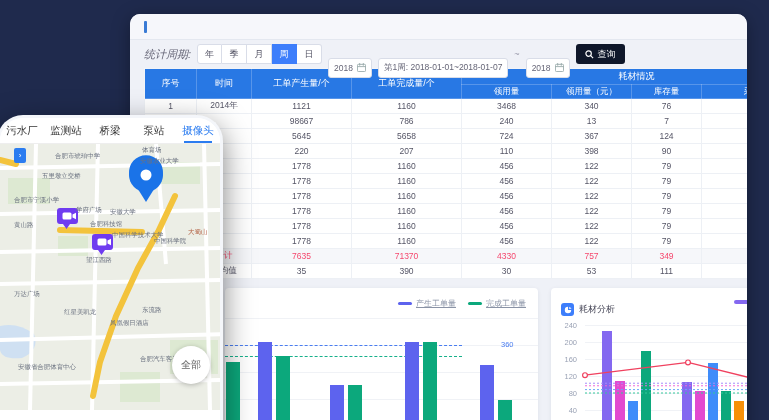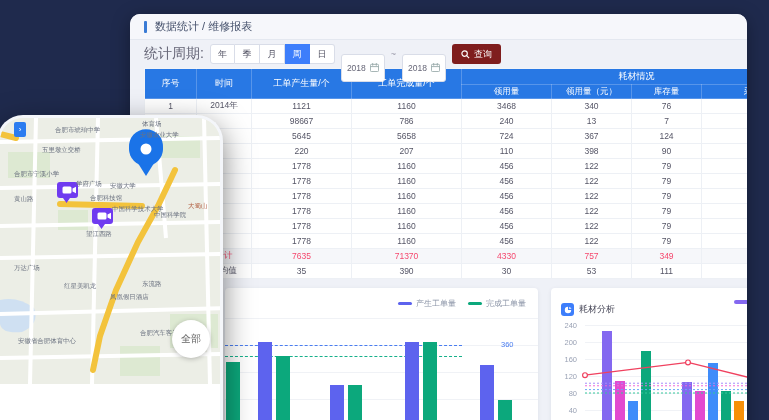--- a/index.html
+++ b/index.html
@@ -7,50 +7,50 @@
   body { background:#1f2a4d; position:relative; font-family:"Liberation Sans","DejaVu Sans",sans-serif; }
 
   
   .dashboard { position:absolute; left:130px; top:14px; width:617px; height:520px;
     background:#eff1f7; border-radius:10px 10px 0 0; overflow:hidden; box-shadow:0 4px 18px rgba(0,0,0,.35); }
   .crumbbar { height:26px; background:#f6f7fb; border-bottom:1px solid #e4e8f0; display:flex; align-items:center; padding:0 14px; }
   .crumb-accent { width:3px; height:12px; background:#3a7bd5; margin-right:8px; border-radius:1px; }
   .crumbbar span { font-size:11px; color:#44506b; }
 
   .filters { height:28px; display:flex; align-items:center; gap:6px; padding:0 14px; }
-  .f-label { font-size:14px; color:#667; white-space:nowrap; }
+  .f-label { font-size:11px; color:#667; white-space:nowrap;font-style:italic; }
   .seg { display:flex; }
   .seg button { width:25px; height:20px; background:#fff; border:1px solid #d9dde8; border-left:none;
     font-size:9px; color:#556; cursor:pointer; font-family:inherit; }
   .seg button:first-child { border-left:1px solid #d9dde8; border-radius:3px 0 0 3px; }
   .seg button:last-child { border-radius:0 3px 3px 0; }
   .seg button.active { background:#3d7efb; border-color:#3d7efb; color:#fff; }
-  .f-box { height:28px; background:#fff; border:1px solid #d9dde8; border-radius:3px;
+  .f-box { height:20px; background:#fff; border:1px solid #d9dde8; border-radius:3px;
     display:flex; align-items:center; gap:4px; padding:0 5px; font-size:8.5px; color:#667; white-space:nowrap;margin-top:27px; }
   .f-sep { font-size:9px; color:#99a; }
   .btn { height:20px; border:none; border-radius:3px; color:#fff; font-size:9px; display:flex;
     align-items:center; gap:4px; padding:0 9px; cursor:pointer; font-family:inherit; white-space:nowrap; }
-  .btn-query { background:#7f1d1d; }
+  .btn-query { background:#0f172a; }
 
   
   .tbl-wrap { margin-left:14px; }
   table { border-collapse:collapse; table-layout:fixed; width:667px; }
   th { background:#2878e4; color:#fff; font-weight:normal; font-size:9px; border:1px solid rgba(255,255,255,.22); }
   thead tr.group th { height:16px; }
   thead tr.sub th { height:14px; font-size:8.5px; }
   td { height:15px; text-align:center; font-size:8.5px; color:#556; background:#fff; border:1px solid #edf0f5; }
   tr.total td { background:#f6f7fa; color:#f5476d; }
   tr.avg td { background:#fff; }
 
   
   .card { position:absolute; background:#fff; border-radius:4px; box-shadow:0 1px 4px rgba(30,50,90,.08); }
   #card-left  { left:95px;  top:274px; width:313px; height:230px; overflow:hidden; }
   #card-right { left:421px; top:274px; width:330px; height:230px; overflow:hidden; }
   .legend { position:absolute; top:10px; right:12px; display:flex; gap:12px; }
-  .legend .item { display:flex; align-items:center; gap:4px; font-size:8px; color:#8a93a6; }
+  .legend .item { display:flex; align-items:center; gap:4px; font-size:8px; color:#8a93a6;text-decoration:underline; }
   .lswatch { width:14px; height:3px; border-radius:2px; }
   .gridline { position:absolute; left:0; right:0; height:1px; background:#f0f2f6; }
   .refline { position:absolute; left:0; border-top:1px dashed; }
   .reflabel { position:absolute; font-size:7.5px;padding-left:36px; }
   .bar { position:absolute; bottom:auto; }
   .c2-title { position:absolute; left:10px; top:15px; display:flex; align-items:flex-end; gap:5px; }
   .c2-title .ticon { width:13px; height:13px; border-radius:3px; background:#3d7efb; display:flex; align-items:center; justify-content:center; }
   .c2-title span { font-size:9px; color:#445; }
   .ytick { position:absolute; font-size:7.5px; color:#9aa2b5; text-align:right; width:22px; }
 
@@ -74,40 +74,42 @@
     background:#fff; box-shadow:0 1px 5px rgba(0,0,0,.25); display:flex; align-items:center; justify-content:center;
     font-size:10px; color:#666; }
 </style>
 </head>
 <body>
 
 <div class="dashboard">
 
   <div class="crumbbar">
     <div class="crumb-accent"></div>
-    <span>数据统计 / 维修报表</span>
   </div>
 
   <div class="filters">
     <span class="f-label">统计周期:</span>
     <div class="seg" id="seg">
         <button>年</button>
         <button>季</button>
         <button>月</button>
         <button class="active">周</button>
         <button>日</button>
       </div>
     <div class="f-box">
       <span>2018</span>
       <svg width="9" height="9" viewBox="0 0 10 10">
           <rect x="0.5" y="1.5" width="9" height="8" rx="1" fill="none" stroke="#9aa"></rect>
           <line x1="3" y1="0" x2="3" y2="3" stroke="#9aa"></line>
           <line x1="7" y1="0" x2="7" y2="3" stroke="#9aa"></line>
           <line x1="0.5" y1="4" x2="9.5" y2="4" stroke="#9aa"></line>
         </svg>
+    </div>
+    <div class="f-box">
+      <span>第1周: 2018-01-01~2018-01-07</span>
     </div>
     <span class="f-sep">~</span>
     <div class="f-box">
       <span>2018</span>
       <svg width="9" height="9" viewBox="0 0 10 10">
           <rect x="0.5" y="1.5" width="9" height="8" rx="1" fill="none" stroke="#9aa"></rect>
           <line x1="3" y1="0" x2="3" y2="3" stroke="#9aa"></line>
           <line x1="7" y1="0" x2="7" y2="3" stroke="#9aa"></line>
           <line x1="0.5" y1="4" x2="9.5" y2="4" stroke="#9aa"></line>
         </svg>
@@ -346,20 +348,27 @@
           <line x1="34" x2="220" y1="105" y2="105" stroke="#34c79b" stroke-dasharray="2,2" stroke-width="1"></line>
           <polyline points="34,87.15 137,74.4 226,96.5" fill="none" stroke="#f0415f" stroke-width="1.4"></polyline>
           <circle cx="34" cy="87.15" r="2.4" fill="#fff" stroke="#f0415f" stroke-width="1.2"></circle>
           <circle cx="137" cy="74.4" r="2.4" fill="#fff" stroke="#f0415f" stroke-width="1.2"></circle>
         </svg>
       </div>
   </div>
 </div>
 
 <div class="phone">
+  <div class="p-tabs" id="ptabs">
+      <div class="p-tab">污水厂</div>
+      <div class="p-tab">监测站</div>
+      <div class="p-tab">桥梁</div>
+      <div class="p-tab">泵站</div>
+      <div class="p-tab active">摄像头</div>
+    </div>
   <div class="p-map">
     <svg width="226" height="266" style="position:absolute;left:0;top:0">
       <rect width="226" height="266" fill="#eceee6"></rect>
       <rect x="8" y="34" width="42" height="26" fill="#dde9d2"></rect>
       <rect x="148" y="18" width="52" height="22" fill="#dde9d2"></rect>
       <rect x="58" y="92" width="30" height="20" fill="#dde9d2"></rect>
       <rect x="170" y="196" width="48" height="34" fill="#dde9d2"></rect>
       <rect x="120" y="228" width="40" height="30" fill="#dde9d2"></rect>
       <path d="M0 182 Q18 178 34 190 Q40 206 22 214 Q2 216 0 206 Z" fill="#cfe0f2"></path>
       <g stroke="#ffffff" stroke-width="4" fill="none">

